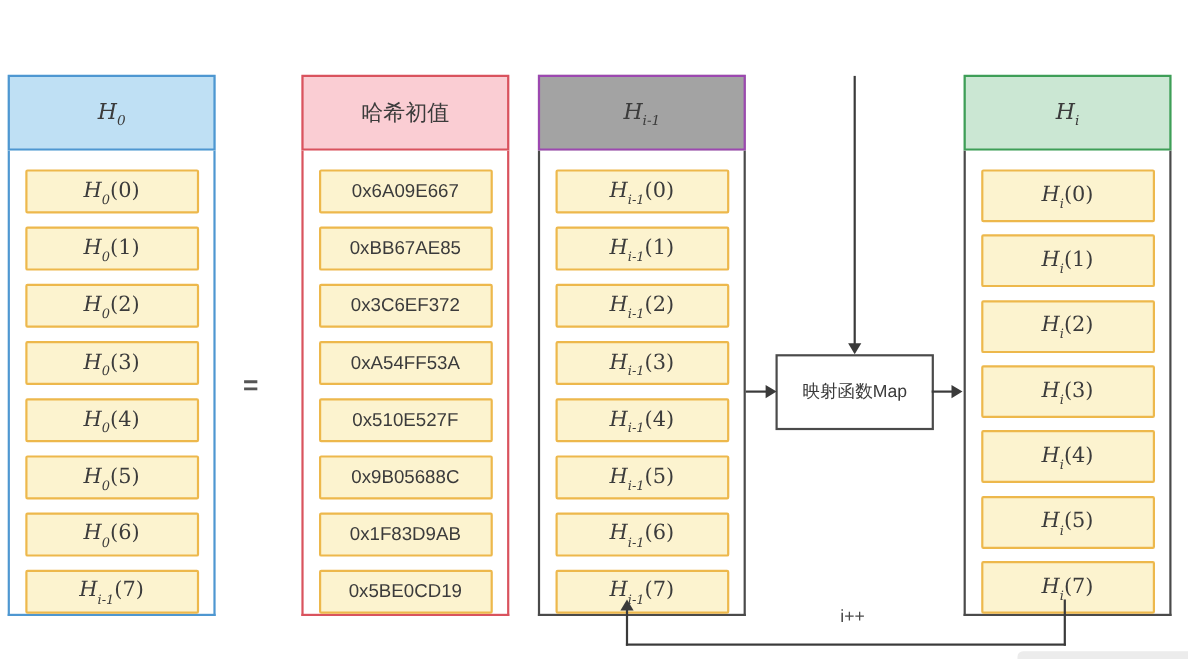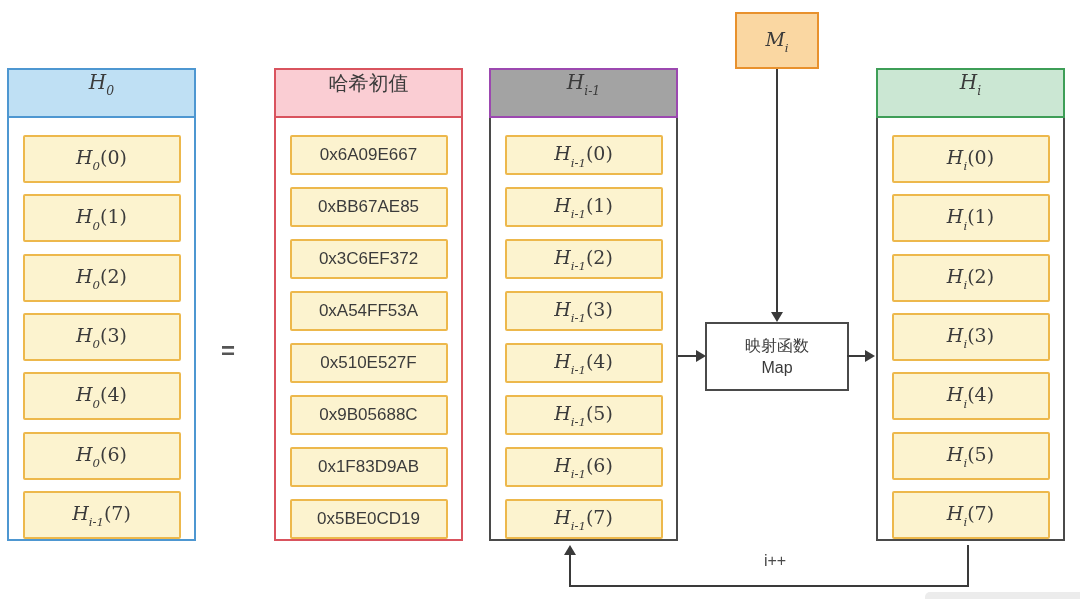--- a/index.html
+++ b/index.html
@@ -10,23 +10,23 @@
     background: #ffffff;
     overflow: hidden;
     font-family: "Liberation Sans", sans-serif;
     color: #3b3b3b;
   }
 
   
   .col { position: absolute; top: 68px; width: 189px; }
   .col-header {
     box-sizing: border-box;
-    height: 50px;
+    height: 69px;
     border: 2px solid;
-    display: flex; align-items: flex-start; justify-content: center;
+    display: flex; align-items: center; justify-content: center;
     font-size: 20px;
   }
   .col-body {
     box-sizing: border-box;
     height: 423px;
     border: 2px solid;
     border-top: none;
     background: #ffffff;
     display: flex; flex-direction: column; align-items: center;
     padding-top: 17px;
@@ -79,21 +79,21 @@
     background: #FAD7A2; border: 2px solid #E8912D;
     display: flex; align-items: center; justify-content: center;
     font-size: 19px;
   }
 
   
   .map-box {
     position: absolute; left: 705px; top: 322px;
     box-sizing: border-box; width: 144px; height: 69px;
     background: #ffffff; border: 2px solid #4A4A4A;
-    display: flex; flex-direction: column; align-items: center; justify-content: center;
+    display: flex; flex-direction: row; align-items: center; justify-content: center;
     font-size: 16px; line-height: 1.35; color: #3a3a3a;
   }
 
   
   .line { position: absolute; background: #3A3A3A; }
   .head-down {
     position: absolute; width: 0; height: 0;
     border-left: 6px solid transparent; border-right: 6px solid transparent;
     border-top: 10px solid #3A3A3A;
   }
@@ -136,20 +136,23 @@
       <div class="cell">
           <span class="math"><span class="pre">H</span><sub>0</sub><span class="post">(2)</span></span>
         </div>
       <div class="cell">
           <span class="math"><span class="pre">H</span><sub>0</sub><span class="post">(3)</span></span>
         </div>
       <div class="cell">
           <span class="math"><span class="pre">H</span><sub>0</sub><span class="post">(4)</span></span>
         </div>
       <div class="cell">
+          <span class="math"><span class="pre">H</span><sub>0</sub><span class="post">(5)</span></span>
+        </div>
+      <div class="cell">
           <span class="math"><span class="pre">H</span><sub>0</sub><span class="post">(6)</span></span>
         </div>
       <div class="cell">
           <span class="math"><span class="pre">H</span><sub>i-1</sub><span class="post">(7)</span></span>
         </div>
     </div>
   </div>
 
   <div class="equals">=</div>
 
@@ -239,23 +242,20 @@
         </div>
       <div class="cell">
           <span class="math"><span class="pre">H</span><sub>i</sub><span class="post">(5)</span></span>
         </div>
       <div class="cell">
           <span class="math"><span class="pre">H</span><sub>i</sub><span class="post">(7)</span></span>
         </div>
     </div>
   </div>
 
-  <div class="msg-box">
-    <span class="math"><span class="pre">M</span><sub>i</sub><span class="post"></span></span>
-  </div>
 
   <div class="map-box">
     <span>映射函数</span>
     <span>Map</span>
   </div>
 
   <div class="line" style="left:776px; top:69px; width:2px; height:244px;"></div>
   <div class="head-down" style="left:771px; top:312px;"></div>
 
   <div class="line" style="left:678px; top:355px; width:20px; height:2px;"></div>

